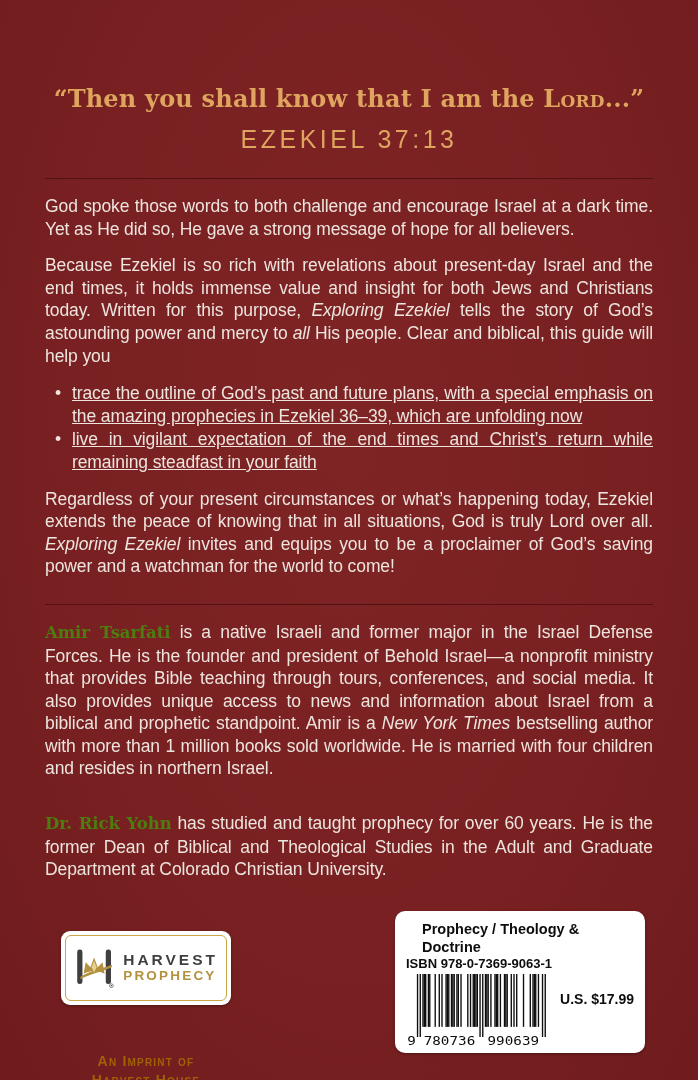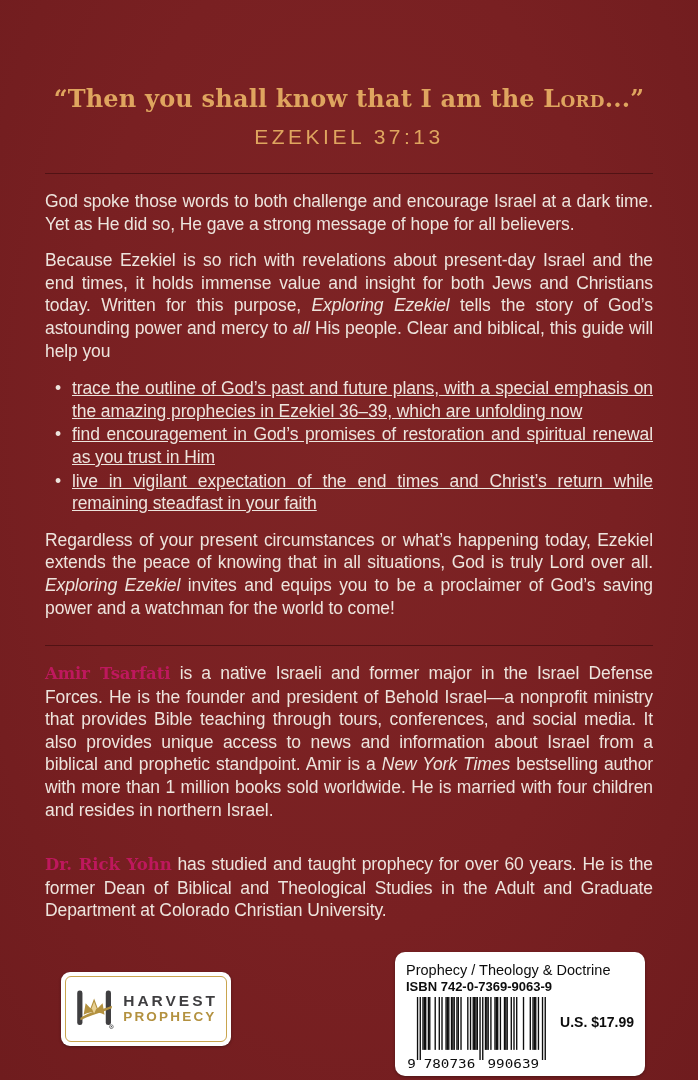--- a/index.html
+++ b/index.html
@@ -19,21 +19,21 @@
     color: #DFA55F;
     text-align: center;
     white-space: nowrap;
     letter-spacing: 0.2px;
   }
   .run-smallcaps { font-variant: small-caps; }
   .reference {
     margin-top: 12px;
     text-align: center;
     color: #DFA55F;
-    font-size: 21px;
+    font-size: 25px;
     letter-spacing: 3.5px;
     font-weight: 400;
   }
   .divider {
     border: none;
     border-top: 1px solid #511214;
     margin-top: 24px;
   }
   .divider.bottom { margin-top: 26px; }
 
@@ -46,21 +46,21 @@
     color: #EDE4DD;
     font-weight: 400;
   }
   .para1 { margin-top: 16px; }
   .para { margin-top: 14px; }
   .run-italic { font-style: italic; }
   .run-name {
     font-family: "DejaVu Serif", serif;
     font-weight: 700;
     font-size: 16.5px;
-    color: #be185d;
+    color: #4d7c0f;
   }
   ul.bullets { margin-top: 15px; list-style: none; padding-left: 27px; }
   ul.bullets li { position: relative; margin-bottom: 1px; text-decoration: underline; }
   ul.bullets li::before {
     content: "\2022";
     position: absolute;
     left: -17px;
     top: 0;
   }
   .bio { margin-top: 32px; }
@@ -118,21 +118,21 @@
   }
 
   .barcode-box {
     width: 250px;
     background: #ffffff;
     border-radius: 10px;
     padding: 9px 11px 7px 11px;
     color: #0d0d0d;
     box-shadow: 0 1px 3px rgba(0,0,0,0.35);
   }
-  .bc-cat { font-weight: 400; font-size: 14.5px; line-height: 18px; }
+  .bc-cat { font-weight: 700; font-size: 14.5px; line-height: 18px; margin-left: 16px; }
   .bc-isbn { font-weight: 700; font-size: 13px; line-height: 15px; }
   .bars-row { margin-top: 3px; display: flex; gap: 10px; align-items: flex-start; }
   .main-bars { width: 146px; height: 72px; display: block; }
   .addon { display: flex; flex-direction: row; align-items: center; width: 74px; }
   .addon-bars { width: 74px; height: 50px; display: block; }
   .price { font-weight: 700; font-size: 14px; white-space: nowrap; }
   svg text {
     font-family: "DejaVu Sans Mono", monospace;
     fill: #0d0d0d;
   }
@@ -146,21 +146,20 @@
   <div class="quote"><span>“Then you shall know that I am the </span><span class="run-smallcaps">Lord</span><span>...”</span></div>
   <div class="reference">EZEKIEL 37:13</div>
 
   <hr class="divider">
 
   <p class="body para1">God spoke those words to both challenge and encourage Israel at a dark time. Yet as He did so, He gave a strong message of hope for all believers.</p>
   <p class="body para"><span>Because Ezekiel is so rich with revelations about present-day Israel and the end times, it holds immense value and insight for both Jews and Christians today. Written for this purpose, </span><span class="run-italic">Exploring Ezekiel</span><span> tells the story of God’s astounding power and mercy to </span><span class="run-italic">all</span><span> His people. Clear and biblical, this guide will help you</span></p>
 
   <ul class="bullets body">
     <li>trace the outline of God’s past and future plans, with a special emphasis on the amazing prophecies in Ezekiel 36–39, which are unfolding now</li>
-    <li>find encouragement in God’s promises of restoration and spiritual renewal as you trust in Him</li>
     <li>live in vigilant expectation of the end times and Christ’s return while remaining steadfast in your faith</li>
   </ul>
 
   <p class="body para"><span>Regardless of your present circumstances or what’s happening today, Ezekiel extends the peace of knowing that in all situations, God is truly Lord over all. </span><span class="run-italic">Exploring Ezekiel</span><span> invites and equips you to be a proclaimer of God’s saving power and a watchman for the world to come!</span></p>
 
   <hr class="divider bottom">
 
   <p class="body bio first"><span class="run-name">Amir Tsarfati</span><span> is a native Israeli and former major in the Israel Defense Forces. He is the founder and president of Behold Israel—a nonprofit ministry that provides Bible teaching through tours, conferences, and social media. It also provides unique access to news and information about Israel from a biblical and prophetic standpoint. Amir is a </span><span class="run-italic">New York Times</span><span> bestselling author with more than 1 million books sold worldwide. He is married with four children and resides in northern Israel.</span></p>
   <p class="body bio"><span class="run-name">Dr. Rick Yohn</span><span> has studied and taught prophecy for over 60 years. He is the former Dean of Biblical and Theological Studies in the Adult and Graduate Department at Colorado Christian University.</span></p>
 
@@ -185,21 +184,21 @@
         </div>
       </div>
       <div class="imprint">
         <div>An Imprint of</div>
         <div>Harvest House Publishers</div>
       </div>
     </div>
 
     <div class="barcode-box">
       <div class="bc-cat">Prophecy / Theology &amp; Doctrine</div>
-      <div class="bc-isbn">ISBN 742-0-7369-9063-9</div>
+      <div class="bc-isbn">ISBN 978-0-7369-9063-1</div>
       <div class="bars-row">
         <svg id="main-barcode" class="main-bars" viewBox="0 0 106 64" preserveAspectRatio="none">
             <rect class="bar" x="102" y="0" width="1" height="56"></rect>
             <rect class="bar" x="100" y="0" width="1" height="56"></rect>
             <rect class="bar" x="97" y="0" width="1" height="47"></rect>
             <rect class="bar" x="95" y="0" width="1" height="47"></rect>
             <rect class="bar" x="94" y="0" width="1" height="47"></rect>
             <rect class="bar" x="93" y="0" width="1" height="47"></rect>
             <rect class="bar" x="91" y="0" width="1" height="47"></rect>
             <rect class="bar" x="86" y="0" width="1" height="47"></rect>

